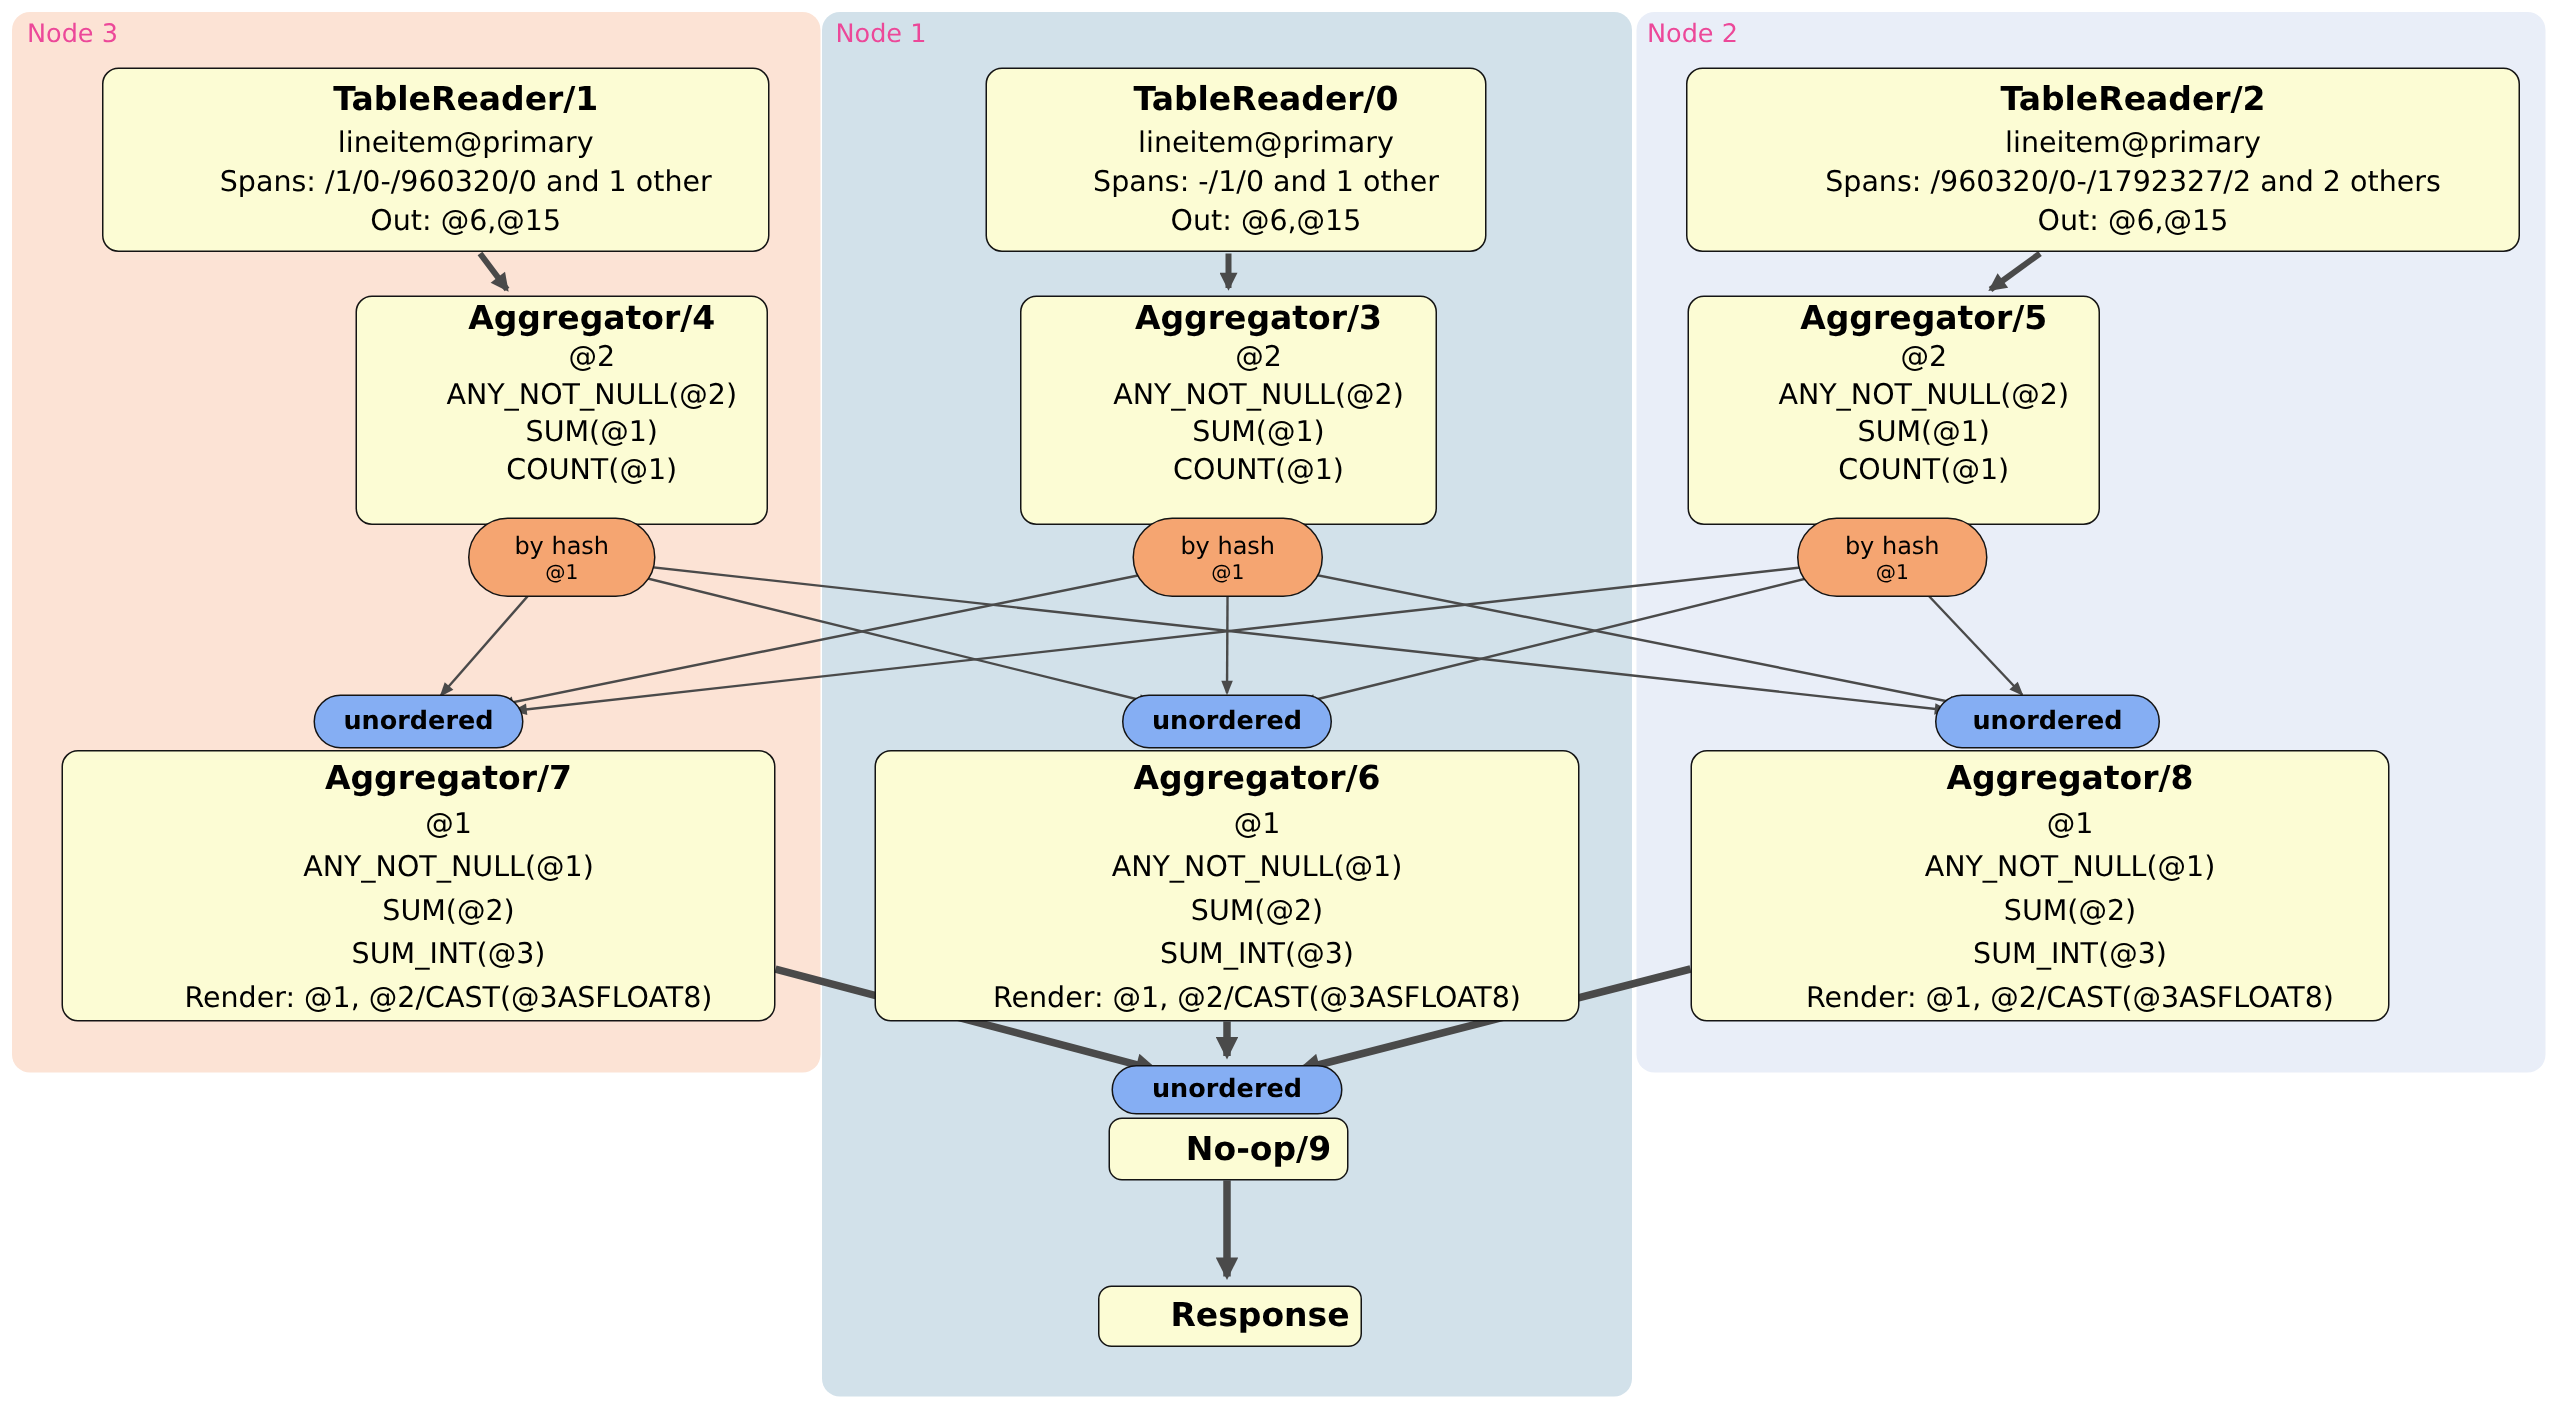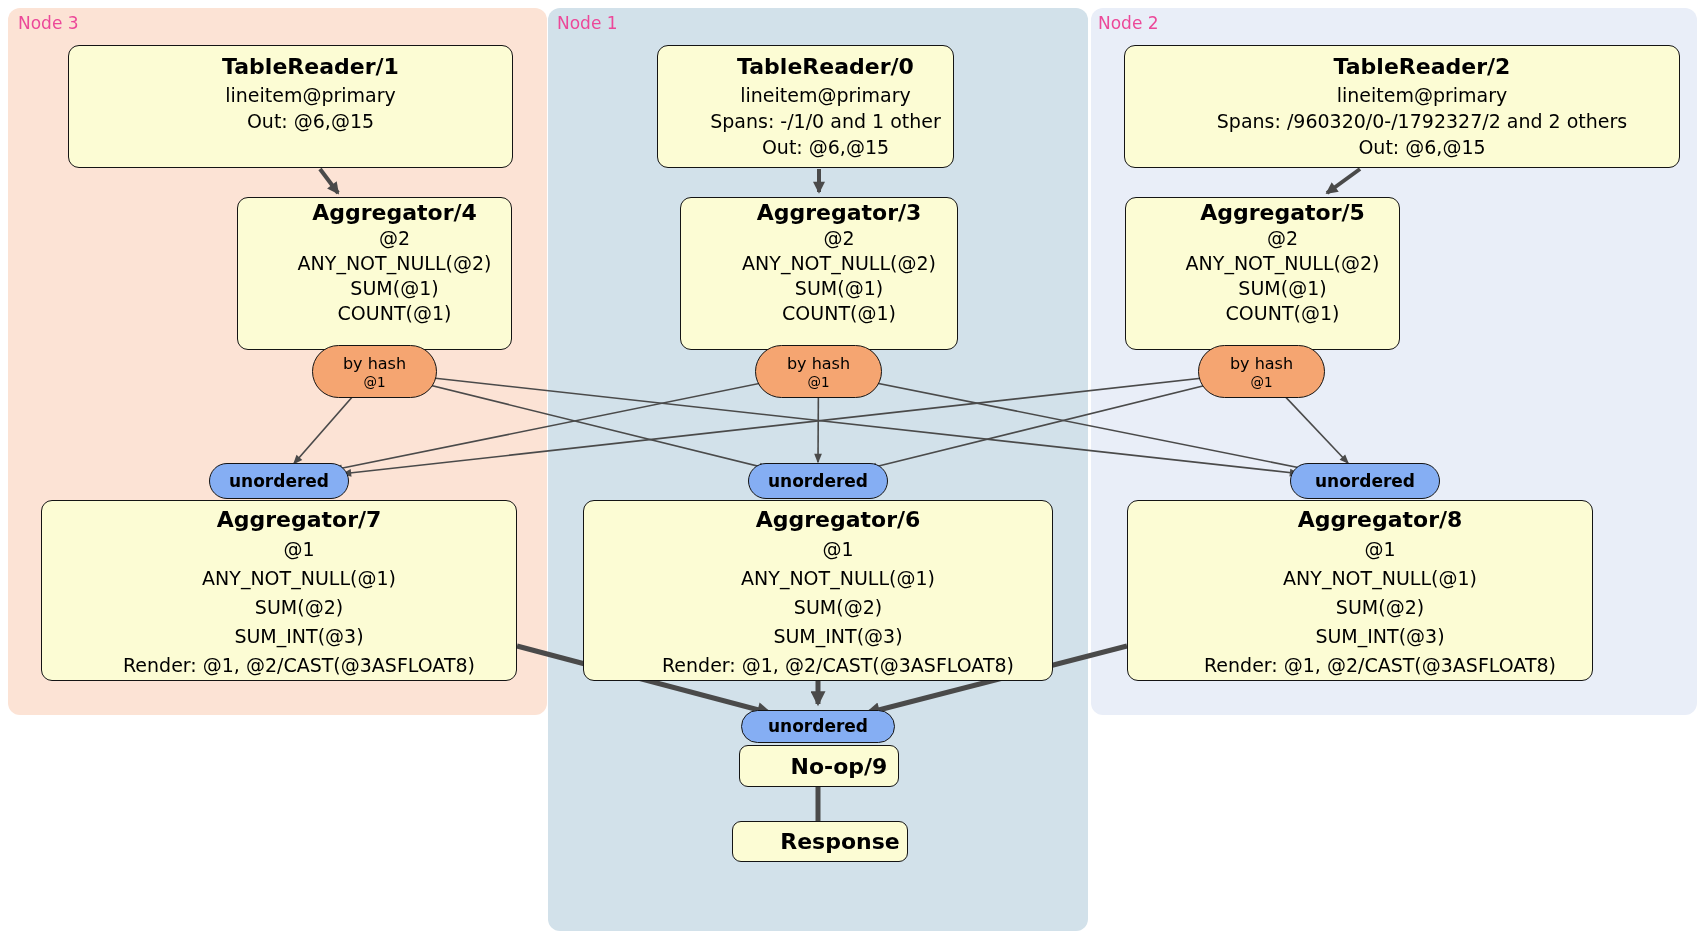--- a/index.html
+++ b/index.html
@@ -73,20 +73,21 @@
       <line x1="1261.5" y1="371.5" x2="1348" y2="463" stroke="#4a4a4a" stroke-width="1.6" marker-end="url(#as)"></line>
       <line x1="517" y1="646" x2="770" y2="713" stroke="#4a4a4a" stroke-width="5" marker-end="url(#ab)"></line>
       <line x1="818" y1="681" x2="818" y2="704" stroke="#4a4a4a" stroke-width="5" marker-end="url(#ab)"></line>
       <line x1="1127" y1="646" x2="867" y2="713" stroke="#4a4a4a" stroke-width="5" marker-end="url(#ab)"></line>
       <line x1="818" y1="787" x2="818" y2="851" stroke="#4a4a4a" stroke-width="5" marker-end="url(#ab)"></line>
     </svg>
 
   <div class="nodebox tr" style="left:68px;top:45px;width:445px;height:123px;">
     <div class="bt">TableReader/1</div>
     <div class="bl">lineitem@primary</div>
+    <div class="bl">Spans: /1/0-/960320/0 and 1 other</div>
     <div class="bl">Out: @6,@15</div>
   </div>
 
   <div class="nodebox aggS" style="left:237px;top:197px;width:275px;height:153px;">
     <div class="bt">Aggregator/4</div>
     <div class="bl">@2</div>
     <div class="bl">ANY_NOT_NULL(@2)</div>
     <div class="bl">SUM(@1)</div>
     <div class="bl">COUNT(@1)</div>
   </div>
@@ -102,21 +103,21 @@
 
   <div class="nodebox aggL" style="left:41px;top:500px;width:476px;height:181px;">
     <div class="bt">Aggregator/7</div>
     <div class="bl">@1</div>
     <div class="bl">ANY_NOT_NULL(@1)</div>
     <div class="bl">SUM(@2)</div>
     <div class="bl">SUM_INT(@3)</div>
     <div class="bl">Render: @1, @2/CAST(@3ASFLOAT8)</div>
   </div>
 
-  <div class="nodebox tr" style="left:657px;top:45px;width:297px;height:123px;">
+  <div class="nodebox tr" style="left:657px;top:45px;width:334px;height:123px;">
     <div class="bt">TableReader/0</div>
     <div class="bl">lineitem@primary</div>
     <div class="bl">Spans: -/1/0 and 1 other</div>
     <div class="bl">Out: @6,@15</div>
   </div>
 
   <div class="nodebox aggS" style="left:680px;top:197px;width:278px;height:153px;">
     <div class="bt">Aggregator/3</div>
     <div class="bl">@2</div>
     <div class="bl">ANY_NOT_NULL(@2)</div>
@@ -176,17 +177,17 @@
   </div>
 
   <div class="pill uno" style="left:741px;top:710px;width:154px;height:33px;">
     <div class="ulabel">unordered</div>
   </div>
 
   <div class="nodebox single" style="left:739px;top:745px;width:160px;height:42px;">
     <div class="bt">No-op/9</div>
   </div>
 
-  <div class="nodebox single" style="left:732px;top:821px;width:176px;height:41px;">
+  <div class="nodebox single" style="left:732px;top:857px;width:176px;height:41px;">
     <div class="bt">Response</div>
   </div>
 
 </div>
 
 </body></html>

